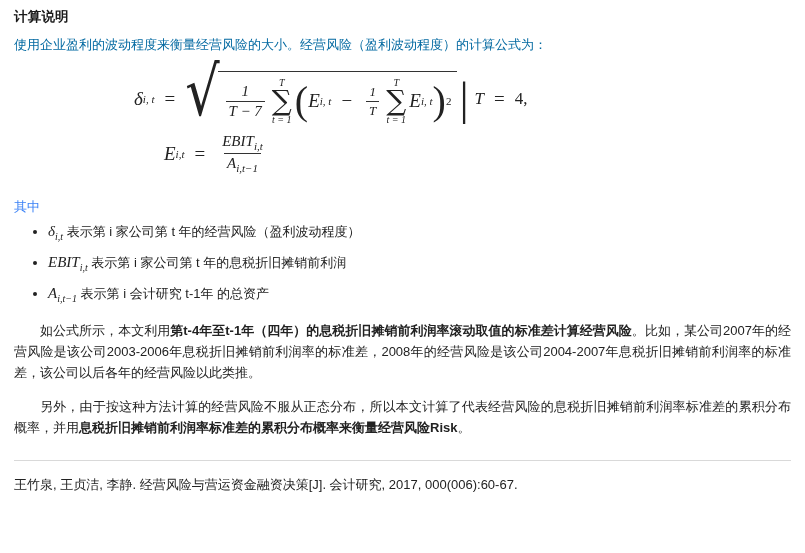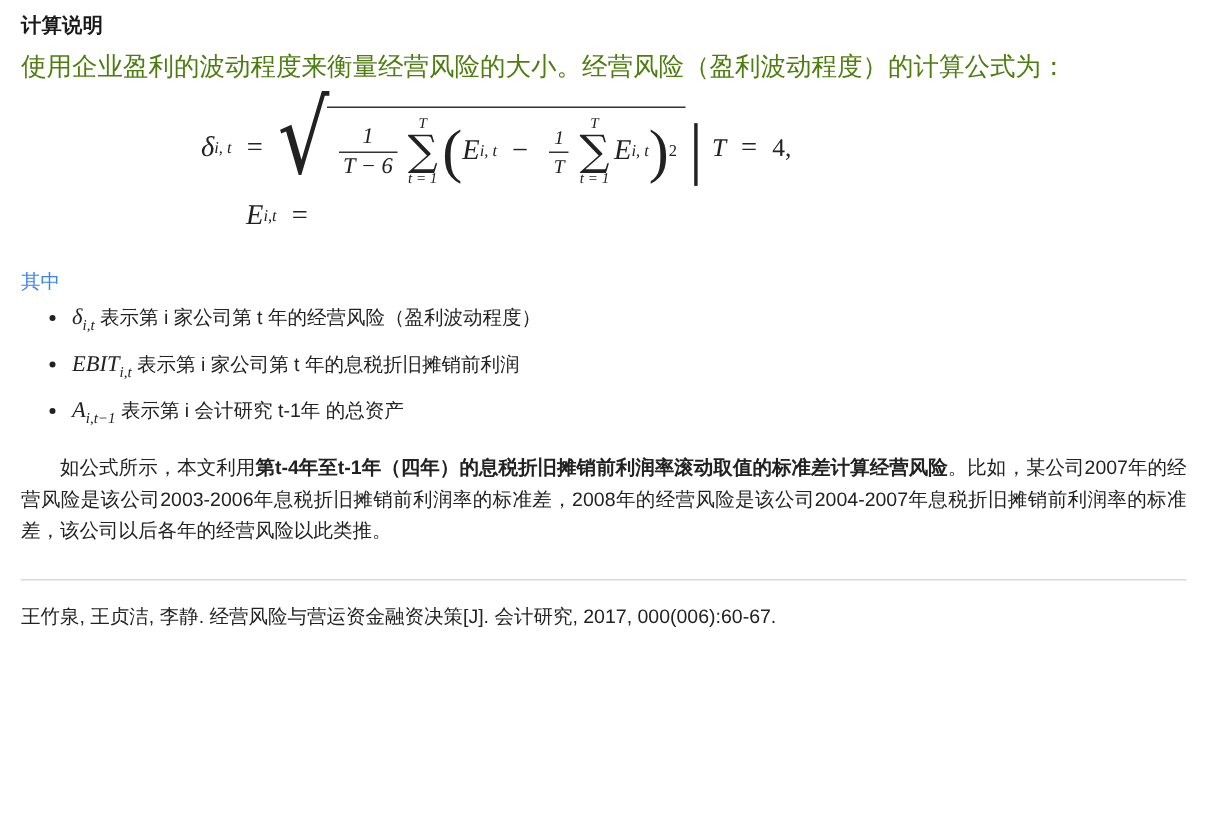--- a/index.html
+++ b/index.html
@@ -24,23 +24,23 @@
     border-radius: 26px;
   }
   .section-title {
     font-weight: bold;
     font-size: 13.5px;
     color: #1a1a1a;
     margin: 0 0 9px 0;
     letter-spacing: 0.2px;
   }
   .para {
-    font-size: 17px;
+    font-size: 13px;
     line-height: 20px;
-    color: #4d7c0f;
+    color: #0369a1;
     margin: 0;
   }
   .formula-block {
     margin: 16px 0 10px 0;
     padding-left: 120px;
     font-family: "Liberation Serif", "DejaVu Serif", serif;
   }
   .formula-row {
     display: flex;
     align-items: center;
@@ -221,21 +221,21 @@
       <span class="var">δ</span>
         <span class="sub">i, t</span>
       <span class="eq">=</span>
 
       <span class="sqrt">
         <span class="sqrt-sign">√</span>
         <span class="sqrt-body">
 
           <span class="frac">
             <span class="num">1</span>
-            <span class="den">T − 6</span>
+            <span class="den">T − 7</span>
           </span>
 
           <span class="sum">
             <span class="lim">T</span>
             <span class="sigma">∑</span>
             <span class="lim">t = 1</span>
           </span>
 
           <span class="paren">(</span>
 
@@ -267,20 +267,24 @@
       <span class="bar-sep">|</span>
       <span class="tail">T</span>
       <span class="eq">=</span>
       <span class="tail tail-num">4,</span>
     </div>
 
     <div class="formula2">
       <span class="var">E</span>
         <span class="sub">i,t</span>
       <span class="eq">=</span>
+      <span class="frac">
+        <span class="num"><span>EBIT</span><span class="sub">i,t</span></span>
+        <span class="den"><span>A</span><span class="sub">i,t−1</span></span>
+      </span>
     </div>
 
   </div>
 
   <div class="whereline">其中</div>
 
   <ul class="defs">
     <li>
       <span class="mathvar"><span>δ</span><span class="sb">i,t</span></span>
       <span>表示第 i 家公司第 t 年的经营风险（盈利波动程度）</span>
@@ -290,18 +294,19 @@
       <span>表示第 i 家公司第 t 年的息税折旧摊销前利润</span>
     </li>
     <li>
       <span class="mathvar"><span>A</span><span class="sb">i,t−1</span></span>
       <span>表示第 i 会计研究 t-1年 的总资产</span>
     </li>
   </ul>
 
   <p class="body-para"><span>如公式所示，本文利用</span><b class="strong">第t-4年至t-1年（四年）的息税折旧摊销前利润率滚动取值的标准差计算经营风险</b><span>。比如，某公司2007年的经营风险是该公司2003-2006年息税折旧摊销前利润率的标准差，2008年的经营风险是该公司2004-2007年息税折旧摊销前利润率的标准差，该公司以后各年的经营风险以此类推。</span></p>
 
+  <p class="body-para second"><span>另外，由于按这种方法计算的经营风险不服从正态分布，所以本文计算了代表经营风险的息税折旧摊销前利润率标准差的累积分布概率，并用</span><b class="strong">息税折旧摊销前利润率标准差的累积分布概率来衡量经营风险Risk</b><span>。</span></p>
 
   <hr class="divider">
 
   <div class="ref-item">王竹泉, 王贞洁, 李静. 经营风险与营运资金融资决策[J]. 会计研究, 2017, 000(006):60-67.</div>
 
 </div>
 
 </body></html>

